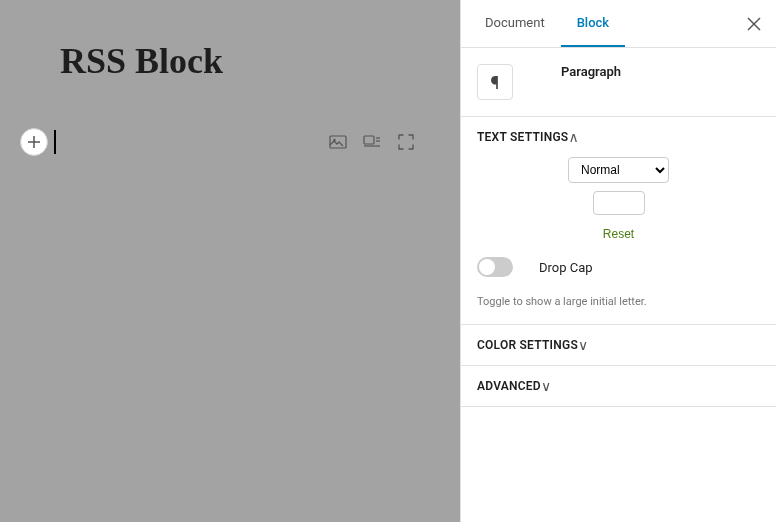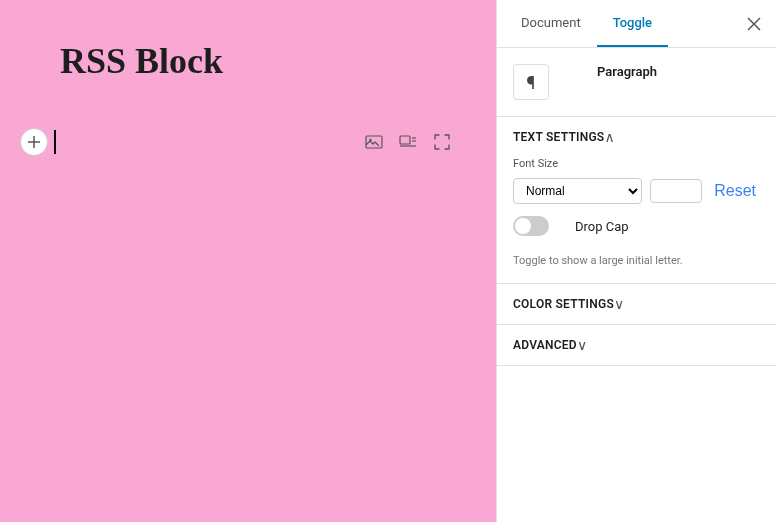--- a/index.html
+++ b/index.html
@@ -10,21 +10,21 @@
       width: 776px;
       height: 522px;
       overflow: hidden;
     }
 
     
     .editor-area {
       flex: 1;
       padding: 40px 60px;
       position: relative;
-      background: #f9a8d4;
+      background: #a3a3a3;
     }
 
     .editor-title {
       font-size: 36px;
       font-weight: 700;
       color: #1e1e1e;
       margin-bottom: 30px;
       font-family: Georgia, serif;
     }
 
@@ -81,21 +81,21 @@
       cursor: pointer;
       display: flex;
       align-items: center;
       justify-content: center;
       color: #555;
       border-radius: 4px;
     }
 
     
     .sidebar {
-      width: 280px;
+      width: 316px;
       border-left: 1px solid #e0e0e0;
       background: #fff;
       display: flex;
       flex-direction: column;
       height: 522px;
       overflow-y: auto;
     }
 
     .sidebar-tabs {
       display: flex;
@@ -214,20 +214,21 @@
       font-size: 11px;
       color: #555;
       margin-bottom: 8px;
     }
 
     .font-size-row {
       display: flex;
       align-items: center;
       gap: 8px;
       margin-bottom: 12px;
+      flex-direction: column;
     }
 
     .font-size-select {
       flex: 1;
       padding: 4px 8px;
       border: 1px solid #ccc;
       border-radius: 4px;
       font-size: 12px;
       background: #fff;
       appearance: auto;
@@ -238,22 +239,22 @@
       padding: 4px 6px;
       border: 1px solid #ccc;
       border-radius: 4px;
       font-size: 12px;
       text-align: center;
     }
 
     .reset-btn {
       background: transparent;
       border: none;
-      font-size: 16px;
-      color: #3b82f6;
+      font-size: 12px;
+      color: #4d7c0f;
       cursor: pointer;
       padding: 4px;
     }
 
     
     .drop-cap-row {
       display: flex;
       align-items: center;
       gap: 26px;
       margin-bottom: 6px;
@@ -331,21 +332,21 @@
         <path d="M2 6V2h4M12 2h4v4M16 12v4h-4M6 16H2v-4" stroke="#555" stroke-width="1.3" stroke-linecap="round" stroke-linejoin="round"></path>
       </svg>
     </button>
   </div>
 </div>
 
 <div class="sidebar">
 
   <div class="sidebar-tabs">
     <div class="sidebar-tab">Document</div>
-    <div class="sidebar-tab active">Toggle</div>
+    <div class="sidebar-tab active">Block</div>
     <button class="sidebar-close-btn">
       <svg width="14" height="14" viewBox="0 0 14 14" fill="none">
         <line x1="1" y1="1" x2="13" y2="13" stroke="#555" stroke-width="1.5"></line>
         <line x1="13" y1="1" x2="1" y2="13" stroke="#555" stroke-width="1.5"></line>
       </svg>
     </button>
   </div>
 
   <div class="block-info">
     <div class="block-icon">
@@ -355,21 +356,20 @@
       <div class="block-info-title">Paragraph</div>
     </div>
   </div>
 
   <div class="sidebar-section">
     <div class="section-header">
       <span class="section-header-label">Text Settings</span>
       <span class="section-chevron">∧</span>
     </div>
     <div class="section-content">
-      <div class="font-size-label">Font Size</div>
       <div class="font-size-row">
         <select class="font-size-select">
           <option>Normal</option>
           <option>Small</option>
           <option>Medium</option>
           <option>Large</option>
           <option>Extra Large</option>
         </select>
         <input type="number" class="font-size-number" value="" style="">
         <button class="reset-btn">Reset</button>

